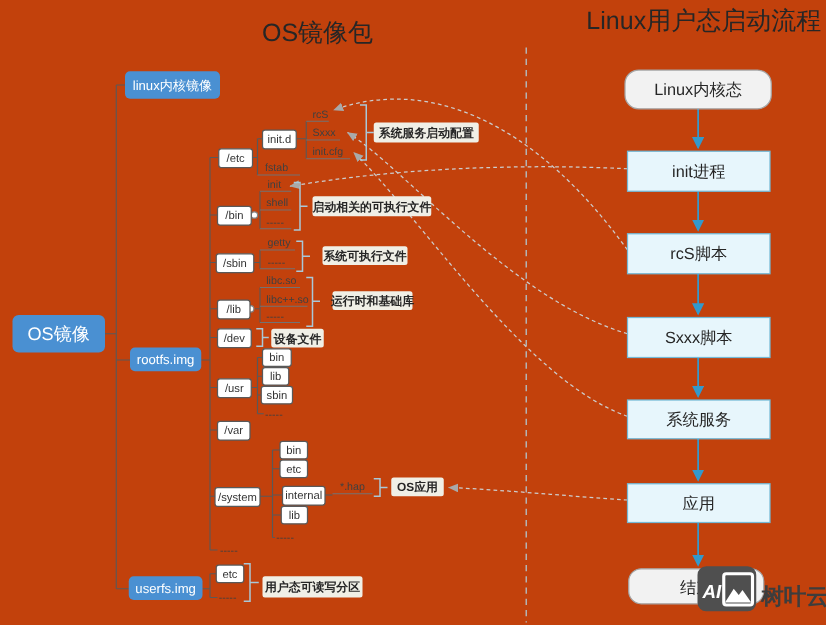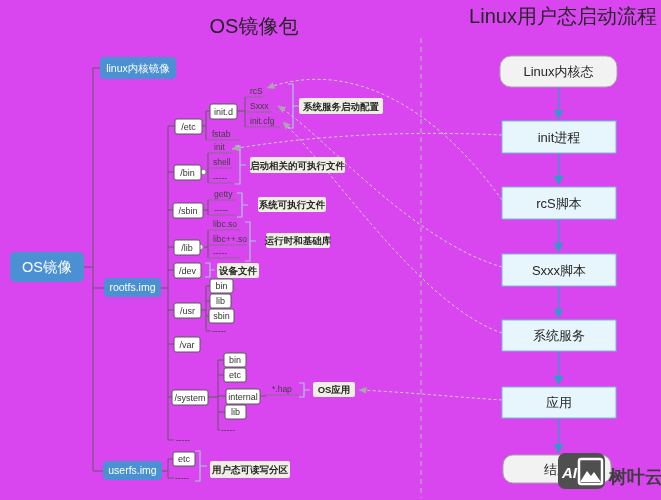--- a/index.html
+++ b/index.html
@@ -1,16 +1,16 @@
 <!DOCTYPE html>
 <html><head>
 <meta charset="utf-8">
 <style>
   html,body{margin:0;padding:0;background:#fff;}
-  .stage{position:relative;width:661px;height:500px;background:#d946ef;overflow:hidden;
+  .stage{position:relative;width:661px;height:500px;background:#c2410c;overflow:hidden;
          font-family:"Liberation Sans", sans-serif;}
   svg{position:absolute;left:0;top:0;}
   text{font-family:"Liberation Sans", sans-serif;}
   .t-title{font-size:20px;fill:#262626;}
   .t-node{fill:#ffffff;font-size:10.5px;}
   .t-node-big{fill:#ffffff;font-size:14.5px;}
   .t-dir{font-size:9px;fill:#333333;}
   .t-file{font-size:8.5px;fill:#404040;}
   .t-label{font-size:9.5px;font-weight:bold;fill:#262626;}
   .t-flow{font-size:13px;fill:#262626;}

